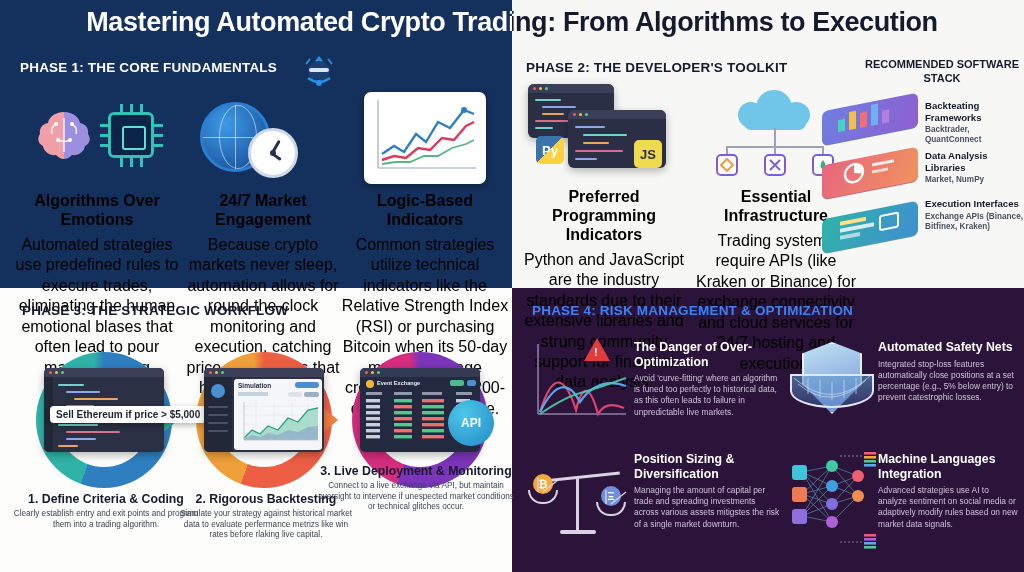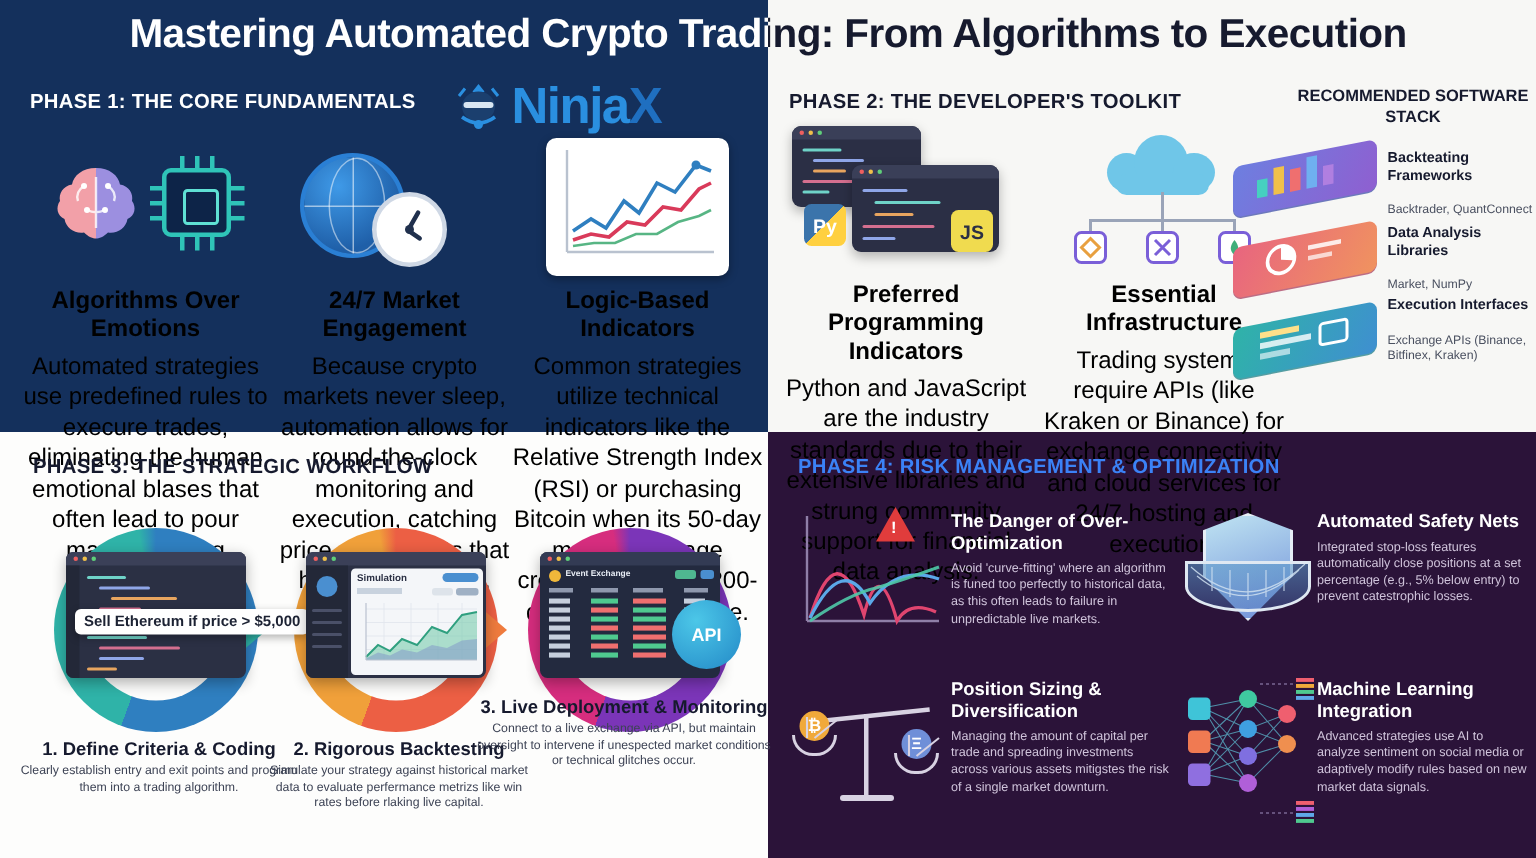--- a/index.html
+++ b/index.html
@@ -135,21 +135,21 @@
     font-size: 11px; font-weight: bold; color: #161a2e; text-align: center; line-height: 1.25;
   }
   #stack-art { position:absolute; left: 818px; top: 96px; width: 108px; height: 170px; }
   .slab { position:absolute; width: 96px; height: 46px; }
   .slab .top { position:absolute; left: 0; top: 0; width: 96px; height: 34px;
     border-radius: 6px; transform: skewY(-11deg); }
   .slab .side { position:absolute; left: 0; top: 22px; width: 96px; height: 13px;
     border-radius: 0 0 6px 6px; transform: skewY(-11deg); opacity:.75; }
   .stack-item { position:absolute; left: 925px; width: 99px; }
   .stack-title { font-size: 9.6px; font-weight: bold; color: #161a2e; line-height: 1.2; }
-  .stack-sub   { font-size: 8.2px; color: #4a5060; line-height: 1.22; margin-top: 12px; }
+  .stack-sub   { font-size: 8.2px; color: #4a5060; line-height: 1.22; margin-top: 2px; font-weight: bold; }
 
   
   .ring { position:absolute; border-radius: 50%; }
   .ring-hole { position:absolute; border-radius: 50%; background: #fdfdfc; }
   #ring1 { left: 36px;  top: 352px; width: 136px; height: 136px;
     background: conic-gradient(from 200deg,#2fb3a8 0deg,#2fb3a8 150deg,#2f7fc0 160deg,#2f7fc0 360deg); }
   #ring1-hole { left: 57px; top: 373px; width: 94px; height: 94px; }
   #ring2 { left: 196px; top: 352px; width: 136px; height: 136px;
     background: conic-gradient(from 200deg,#f0a03a 0deg,#f0a03a 150deg,#ec5f44 160deg,#ec5f44 360deg); }
   #ring2-hole { left: 217px; top: 373px; width: 94px; height: 94px; }
@@ -254,21 +254,20 @@
     <div id="logo-mark">
       <svg width="38" height="38" viewBox="0 0 38 38">
         <path d="M19 4 L23 9 L19 12 L15 9 Z" fill="#2a8fe0"></path>
         <ellipse cx="19" cy="19" rx="11" ry="10" fill="#1b3f6e"></ellipse>
         <rect x="9" y="16" width="20" height="4" rx="2" fill="#d9e6f2"></rect>
         <path d="M8 26 q11 8 22 0" stroke="#2a8fe0" stroke-width="2.4" fill="none"></path>
         <path d="M6 12 L10 7 M32 12 L28 7" stroke="#2a8fe0" stroke-width="2" fill="none"></path>
         <circle cx="19" cy="31" r="3" fill="#2a8fe0"></circle>
       </svg>
     </div>
-    <div id="logo-text"><span>Ninja</span><span class="x">X</span></div>
   </div>
 
   <div class="phase-head" id="phase1-head">PHASE 1: THE CORE FUNDAMENTALS</div>
 
   <div class="p1-icon" id="p1-icon1">
     <div class="brain-wrap">
       <svg width="72" height="72" viewBox="0 0 72 72">
         <path d="M36 12 c-9 0 -15 5 -16 11 c-6 1 -9 6 -8 11 c-3 4 -2 10 3 12 c1 6 7 10 13 9 c3 3 6 4 8 4 V12z" fill="#f2a0a8"></path>
         <path d="M36 12 c9 0 15 5 16 11 c6 1 9 6 8 11 c3 4 2 10 -3 12 c-1 6 -7 10 -13 9 c-3 3 -6 4 -8 4 V12z" fill="#9c8fe0"></path>
         <path d="M36 18 v34 M28 24 q-6 4 -4 10 M44 24 q6 4 4 10 M30 40 q6 3 12 0" stroke="#ffffff" stroke-width="1.6" fill="none" opacity=".8"></path>
@@ -675,17 +674,17 @@
   </div>
   <div class="risk" id="risk2">
     <div class="risk-title">Automated Safety Nets</div>
     <div class="risk-body">Integrated stop-loss features automatically close positions at a set percentage (e.g., 5% below entry) to prevent catestrophic losses.</div>
   </div>
   <div class="risk" id="risk3">
     <div class="risk-title">Position Sizing &amp; Diversification</div>
     <div class="risk-body">Managing the amount of capital per trade and spreading investments across various assets mitigstes the risk of a single market downturn.</div>
   </div>
   <div class="risk" id="risk4">
-    <div class="risk-title">Machine Learning Integration</div>
+    <div class="risk-title">Machine Languages Integration</div>
     <div class="risk-body">Advanced strategies use AI to analyze sentiment on social media or adaptively modify rules based on new market data signals.</div>
   </div>
 
 </div>
 
 </body></html>

